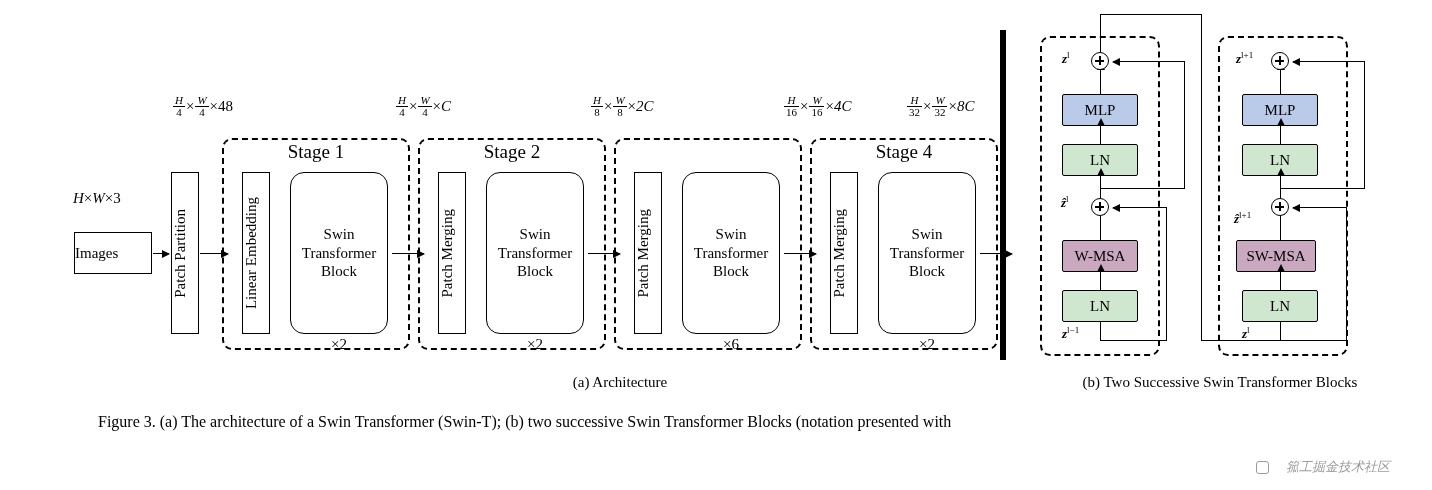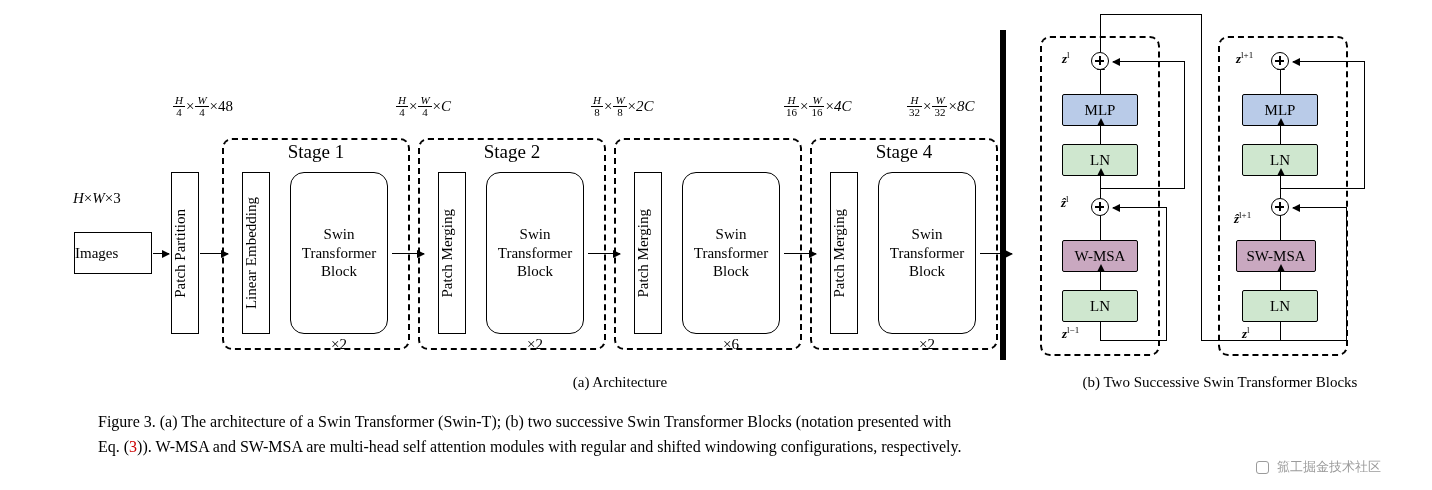--- a/index.html
+++ b/index.html
@@ -73,21 +73,21 @@
   .plus:before,.plus:after{
     content:"";position:absolute;background:#000;
   }
   .plus:before{left:3px;top:7.2px;width:9px;height:1.4px;}
   .plus:after{top:3px;left:7.2px;height:9px;width:1.4px;}
   .znote{font-size:13px;white-space:nowrap;}
   sup{font-size:9px;}
 
   .watermark{
     font-family:"Liberation Sans", sans-serif;font-size:13px;color:#9b9b9b;
-    display:flex;align-items:center;gap:8px;
+    display:flex;align-items:center;gap:17px;font-style:italic;
   }
   .wm-logo{
     display:inline-block;width:13px;height:13px;border:1.5px solid #9b9b9b;
     border-radius:3px;box-sizing:border-box;
   }
 </style>
 </head>
 <body>
 
 <div id="stage">
@@ -285,23 +285,20 @@
 
   <div class="vline" style="left:1100px;top:14px;height:38px;"></div>
   <div class="hline" style="left:1100px;top:14px;width:101px;"></div>
   <div class="vline" style="left:1201px;top:14px;height:326px;"></div>
   <div class="hline" style="left:1201px;top:340px;width:80px;"></div>
 
   <div class="abs" style="left:1020px;top:374px;width:400px;text-align:center;font-size:15px;">(b) Two Successive Swin Transformer Blocks</div>
 
   <div class="abs cap" style="left:74px;top:410px;width:1290px;line-height:1.55;margin-left:24px;">
     <div>Figure 3. (a) The architecture of a Swin Transformer (Swin-T); (b) two successive Swin Transformer Blocks (notation presented with</div>
-    <div>
-      <span>Eq. (</span><span style="color:#cc0000;">3</span><span>)). W-MSA and SW-MSA are multi-head self attention modules with regular and shifted windowing configurations, respectively.</span>
-    </div>
   </div>
 
   <div class="abs watermark" style="left:1256px;top:458px;">
     <span class="wm-logo"></span>
     <span>箛工掘金技术社区</span>
   </div>
 
 </div>
 
 </body></html>

